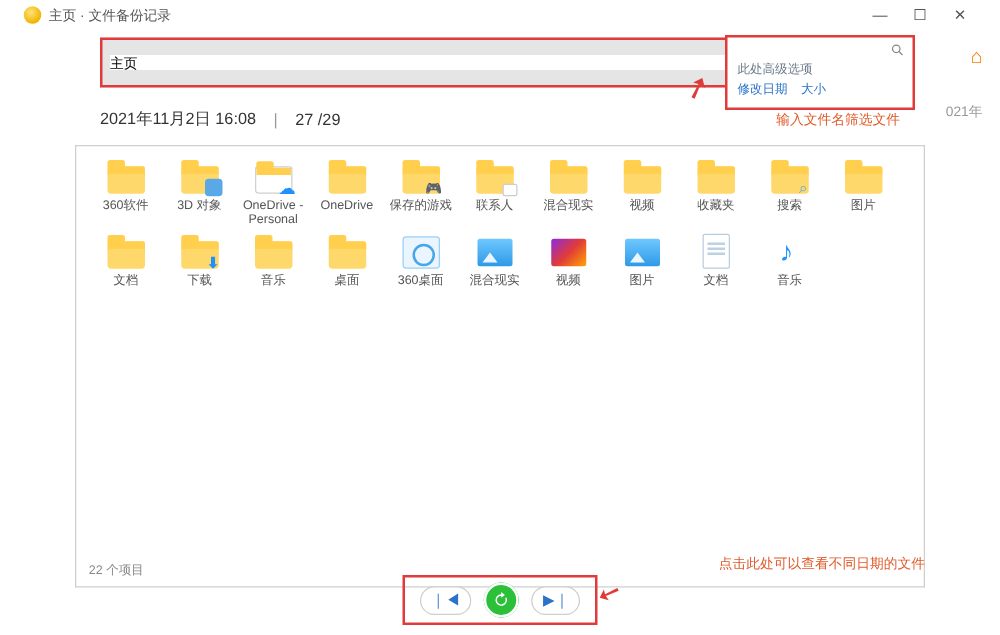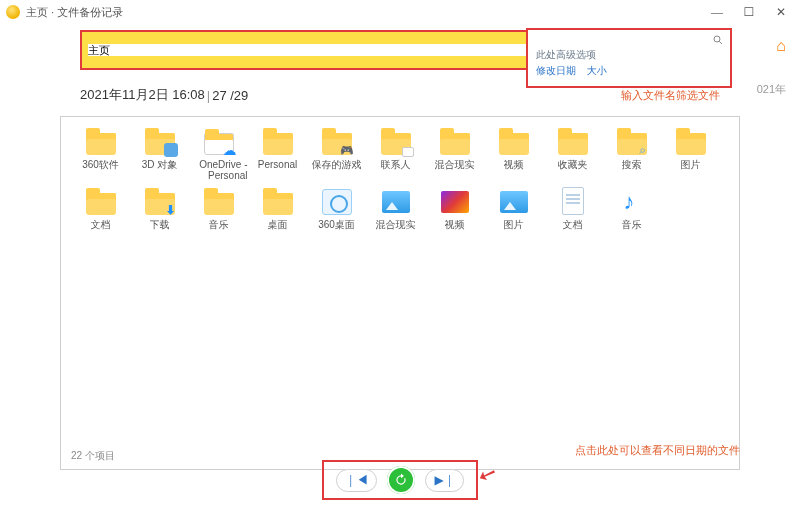--- a/index.html
+++ b/index.html
@@ -7,57 +7,56 @@
     width: 800px; height: 508px;
     font-family: "Microsoft YaHei", "Segoe UI", sans-serif;
     font-size: 11px;
     background: #fff;
     position: relative;
     overflow: hidden;
   }
 
   
   .titlebar {
-    height: 24px; display: flex; align-items: center; padding: 0 6px;
+    height: 24px; display: flex; align-items: center; padding: 0 19px;
     color: #555;
-    font-family: Liberation Serif, serif;
   }
   .title-icon {
     width: 14px; height: 14px; margin-right: 6px;
     background: radial-gradient(circle at 40% 35%, #ffe27a, #f0b400 70%);
     border-radius: 50%;
   }
   .win-ctrls { margin-left: auto; display: flex; gap: 18px; padding-right: 6px;}
   .win-btn { width: 14px; height: 14px; display:flex; align-items:center; justify-content:center; color:#555; font-size:12px; }
 
   
   .search-row {
     position: relative;
     margin: 6px 80px 6px 80px;
     display: flex; gap: 4px;
   }
   .search-box {
     flex: 1;
     border: 2px solid #e03a3a;
     height: 24px;
     display: flex; align-items: center; padding: 18px 6px;
-    background: #fde047;
+    background: #e5e5e5;
   }
   .search-input {
     flex: 1; border: none; outline: none; font-size: 11px;
     font-family: inherit;
   }
   .filter-chip {
     color: #b0463a; font-size: 10px; margin-left: 4px;
   }
 
   .filter-panel {
     position: absolute;
     right: -12px; top: -2px;
-    width: 206px;
+    width: 152px;
     border: 2px solid #e03a3a;
     background: #fff;
     padding-bottom: 4px;
     z-index: 5;
   }
   .filter-search {
     margin: 4px 6px 2px 6px;
     border: none;
     display: flex; justify-content: flex-end; color:#555;
   }
@@ -66,21 +65,21 @@
   .filter-links a { color:#2a73c7; margin-right: 8px; text-decoration: none;}
 
   .arrow-topright {
     position: absolute; left: 548px; top: 56px; color:#e03a3a; font-size: 24px;
     transform: rotate(-20deg);
   }
 
   
   .info-row {
     padding: 10px 80px 6px 80px;
-    display:flex; align-items:center; gap: 2px;
+    display:flex; align-items:center; gap: 14px;
     color:#333; font-size: 13px;
   }
   .info-divider { color:#999; }
   .hint-right {
     margin-left: auto; color:#e05a2a; font-size:11px;
   }
   .far-right {
     position:absolute; right:14px; top:82px; color:#999; font-size:11px;
   }
 
@@ -139,21 +138,21 @@
   .note{
     width:0;height:0;position:absolute;left:8px;bottom:4px;
   }
   .note::before{content:"♪";color:#1e90ff;font-size:22px;position:absolute;left:0;bottom:-4px;}
   .thumb{
     width:28px;height:22px;background:linear-gradient(135deg,#8a2be2,#e03a3a,#ffa500);
     position:absolute;left:2px;bottom:2px;border-radius:2px;
   }
 
   .lbl{
-    font-size:10px; color:#555; text-align:right; line-height:1.1;
+    font-size:10px; color:#555; text-align:center; line-height:1.1;
     max-width:58px; overflow:hidden;
   }
 
   .count {
     position:absolute; left:10px; bottom:6px; color:#888; font-size:10px;margin-top:10px;
   }
 
   
   .play-row{
     position:absolute; left:0; right:0; bottom:8px;
@@ -250,21 +249,21 @@
         <div class="ico">
           <div class="folder" style="background:#fff;border:1px solid #d0d0d0"></div>
           <div class="badge" style="color:#1e90ff;font-size:14px">☁</div>
         </div>
         <div class="lbl">OneDrive - Personal</div>
       </div>
       <div class="item">
         <div class="ico">
           <div class="folder"></div>
         </div>
-        <div class="lbl">Personal</div>
+        <div class="lbl">OneDrive</div>
       </div>
       <div class="item">
         <div class="ico">
           <div class="folder"></div>
           <div class="badge" style="color:#444;font-size:11px">🎮</div>
         </div>
         <div class="lbl">保存的游戏</div>
       </div>
       <div class="item">
         <div class="ico">

